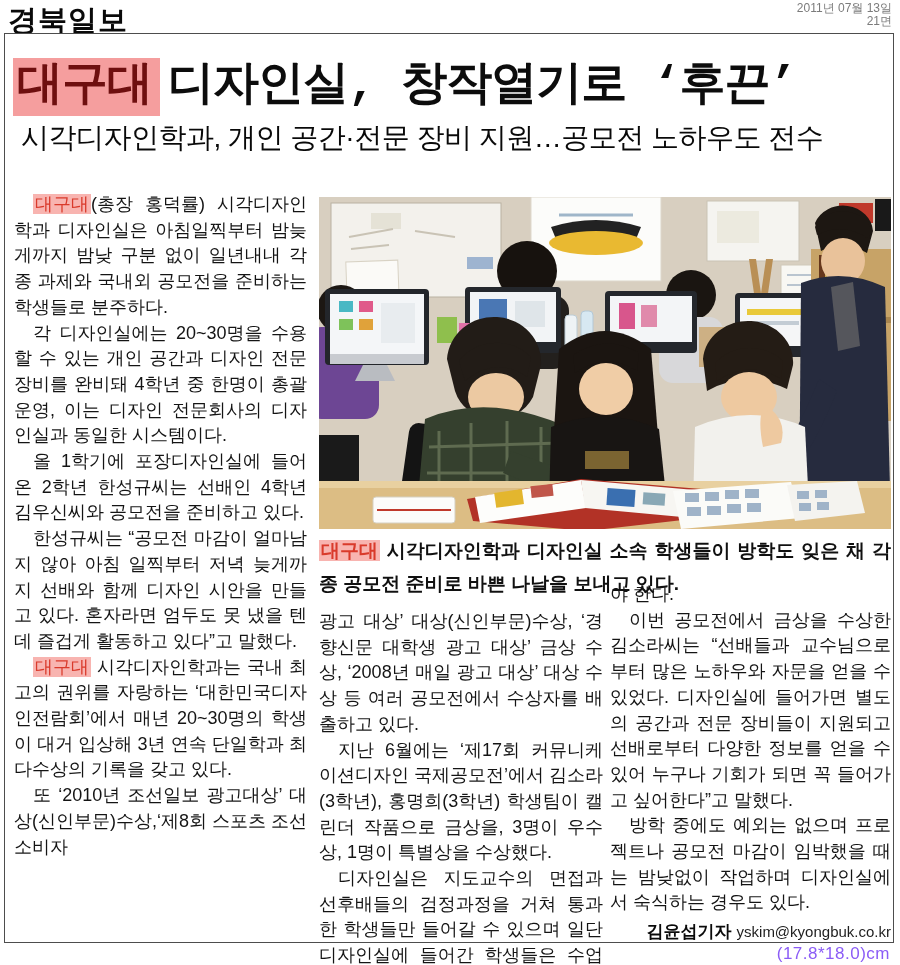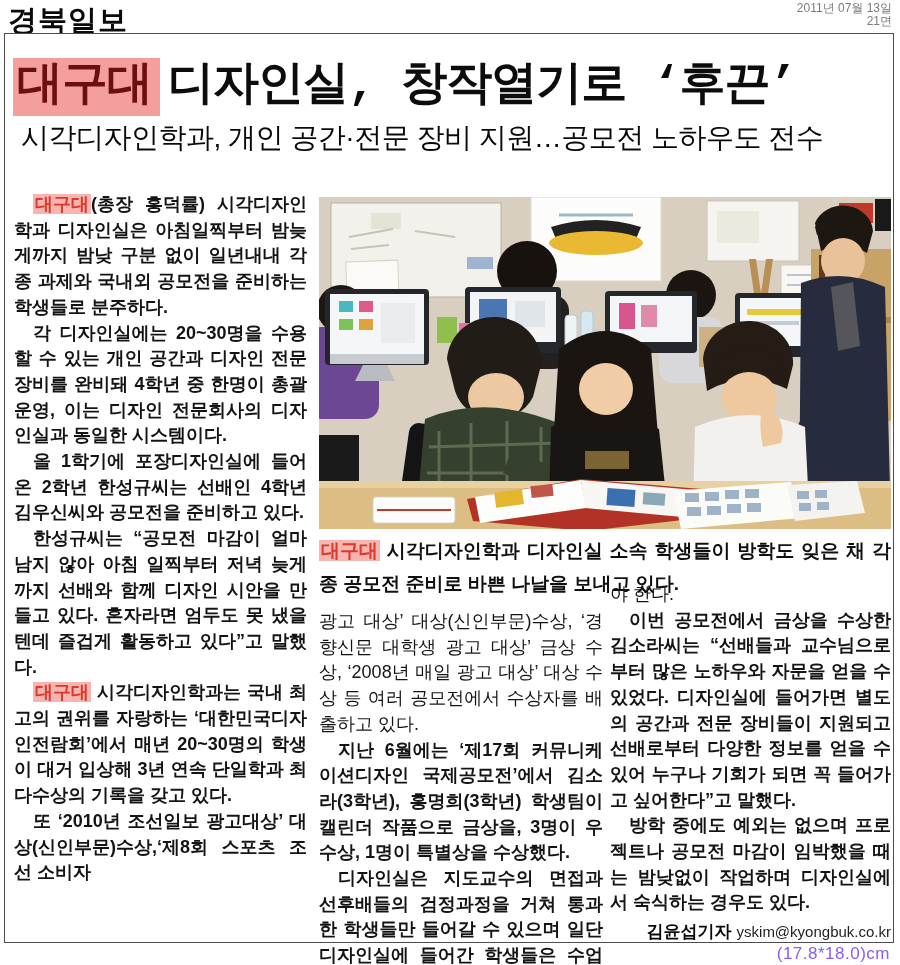--- a/index.html
+++ b/index.html
@@ -45,21 +45,21 @@
     position: absolute; left: 10px; top: 86px; width: 870px;
     font-weight: 400; font-size: 28px; line-height: 1.25; color: #090909;
     letter-spacing: -0.5px;
     margin-left: 6px;
   }
 
   
   .col { position: absolute; font-size: 18px; line-height: 25.7px;
          text-align: justify; word-break: break-all; color: #141414; }
   .col p { margin: 0; }
-  .col p.indent { text-indent: 19px; font-weight: bold; }
+  .col p.indent { text-indent: 19px; }
   .col1 { left: 9px;  top: 158px; width: 293px; height: 750px; }
   .col2 { left: 314px; top: 575px; width: 284px; height: 334px; }
   .col3 { left: 605px; top: 548px; width: 281px; height: 334px; }
 
   .hl-body {
     background: var(--body-highlight-bg, #f8b4b0);
     color: var(--body-highlight-text, #d93a2b);
     padding: 0 2px;
   }
 

